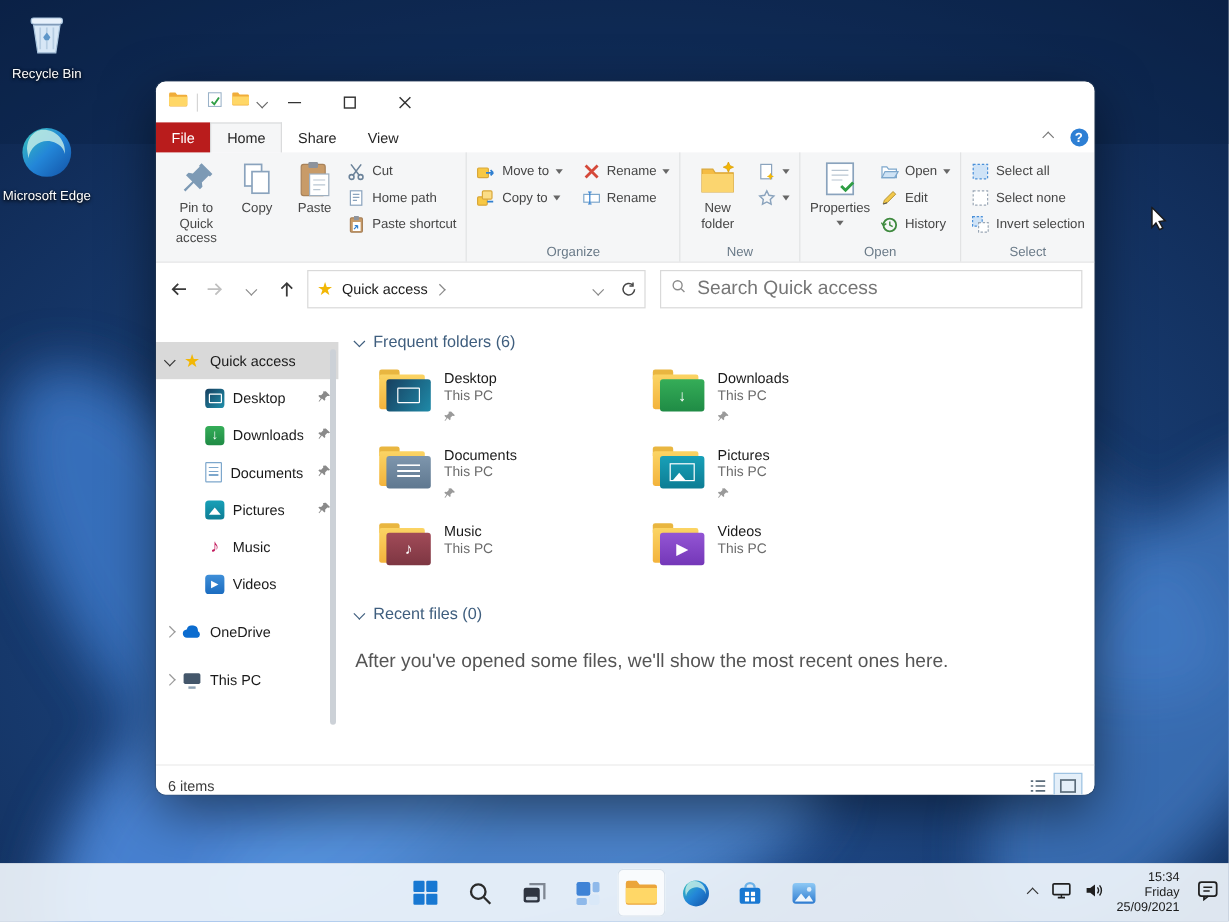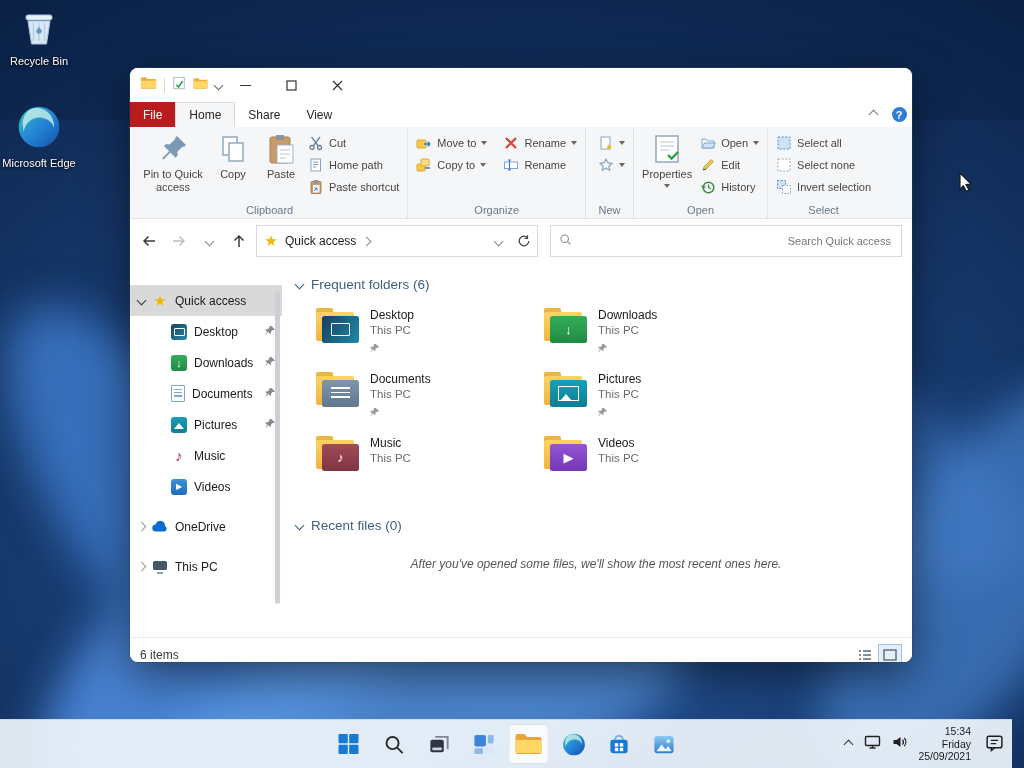--- a/index.html
+++ b/index.html
@@ -49,21 +49,21 @@
   .chv-r{transform:rotate(-45deg);}
   .chv-u{transform:rotate(-135deg);}
   
   .addr{height:44px;display:flex;align-items:center;background:#fff;padding:0 10px 0 4px;}
   .navbtn{width:30px;height:30px;display:flex;align-items:center;justify-content:center;}
   .abox{width:280px;height:30px;border:1px solid #d9d9d9;display:flex;align-items:center;margin-left:2px;}
   .abox .crumb{font-size:12px;color:#1a1a1a;margin:0 7px 0 6px;}
   .abox .fill{flex:1;}
   .abox .aseg{width:26px;height:28px;display:flex;align-items:center;justify-content:center;}
   .sbox{flex:1;height:30px;border:1px solid #d9d9d9;display:flex;align-items:center;margin-left:12px;padding:0 8px;gap:7px;}
-  .sbox input{border:none;outline:none;flex:1;font-size:11px;color:#333;font-family:inherit;background:transparent;text-align:right;}
+  .sbox input{border:none;outline:none;flex:1;font-size:16px;color:#333;font-family:inherit;background:transparent;}
   .sbox input::placeholder{color:#767676;}
   
   .wbody{display:flex;height:374px;background:#fff;}
   .sidebar{width:152px;position:relative;padding-top:22px;flex:0 0 152px;}
   .srow{height:31px;display:flex;align-items:center;padding:0 6px 0 8px;gap:7px;font-size:12px;color:#1a1a1a;white-space:nowrap;overflow:hidden;}
   .srow.sel{background:#d9d9d9;}
   .srow .slabel{overflow:hidden;text-overflow:clip;}
   .srow.child{padding-left:41px;}
   .srow .pin-r{margin-left:auto;flex:0 0 11px;}
   .srow.toplevel{margin-top:9px;}
@@ -103,28 +103,28 @@
   .pn-desktop{background:linear-gradient(120deg,#173f5f,#1f8aa8);}
   .pn-desktop i{width:17px;height:11px;border:1.6px solid #fff;border-radius:1px;display:block;}
   .pn-downloads{background:linear-gradient(#35ad58,#1f8b45);font-weight:bold;}
   .pn-documents{background:linear-gradient(#7e96ad,#5f7890);}
   .pn-documents i{width:19px;height:13px;display:block;background:repeating-linear-gradient(180deg,#fff 0 1.6px,transparent 1.6px 4.6px);}
   .pn-pictures{background:linear-gradient(#18a0b8,#0d7d94);position:relative;}
   .pn-pictures i{width:19px;height:13px;border:1.5px solid #fff;display:block;position:relative;overflow:hidden;}
   .pn-pictures i::after{content:"";position:absolute;left:1px;bottom:-1px;width:0;height:0;border-left:6px solid transparent;border-right:6px solid transparent;border-bottom:7px solid #fff;}
   .pn-music{background:linear-gradient(#a14b58,#7d3642);font-size:16px;font-weight:bold;}
   .pn-videos{background:linear-gradient(#9355d4,#7437b8);font-size:11px;}
-  .empty-txt{margin-top:24px;text-align:center;font-size:12px;color:#555;font-style:italic;}
+  .empty-txt{margin-top:24px;font-size:16px;color:#555;}
   
   .statusbar{height:26px;border-top:1px solid #ebebeb;display:flex;align-items:center;padding:4px 10px;font-size:12px;color:#3a3a3a;background:#fff;}
   .statusbar .sp{flex:1;}
   .vbtn{width:22px;height:20px;display:flex;align-items:center;justify-content:center;margin-left:2px;}
   .vbtn.on{border:1px solid #9fc3e2;background:#e4eff9;}
   
-  .taskbar{position:absolute;left:0;right:12px;bottom:0;height:48px;z-index:10;
+  .taskbar{position:absolute;left:0;right:0;bottom:0;height:48px;z-index:10;
            background:rgba(238,244,251,.93);border-top:1px solid rgba(120,140,160,.18);
            display:flex;align-items:center;}
   .tcenter{position:absolute;left:50%;transform:translateX(-50%);display:flex;gap:5px;align-items:center;}
   .tbtn{width:40px;height:40px;border-radius:5px;display:flex;align-items:center;justify-content:center;}
   .tbtn.active{background:rgba(255,255,255,.78);box-shadow:0 0 0 1px #d8e2ec inset;}
   .tray{position:absolute;right:8px;top:0;bottom:0;display:flex;align-items:center;gap:10px;}
   .clock{text-align:right;font-size:10.5px;line-height:12.5px;color:#1a1a1a;}
   .g{font-style:normal;}
   .cursor{position:absolute;left:956px;top:172px;z-index:50;pointer-events:none;}
 </style>
@@ -299,21 +299,20 @@
                   <rect x="3" y="2.5" width="10" height="12" rx="1" fill="#c89b68" stroke="#a8825a"></rect>
                   <rect x="6" y="1" width="4" height="3.5" fill="#8d939c"></rect>
                   <rect x="5" y="6" width="6.5" height="7.5" fill="#fff"></rect>
                   <path d="M6 12l3-3m0 0v2.4m0-2.4H6.6" stroke="#2f7fd0" fill="none"></path>
                 </svg>
               </span>
             <span>Paste shortcut</span>
           </div>
         </div>
       </div>
-      <div class="rlabel">Clipboard</div>
     </div>
 
     <div class="rgroup">
       <div class="rgc">
         <div class="rcol">
           <div class="rsmall">
             <span class="ri">
               <svg viewBox="0 0 16 16" width="16" height="16">
                   <rect x="1" y="5" width="9" height="8" rx="1" fill="#f7c844" stroke="#d9a73a"></rect>
                   <path d="M8 9h6m0 0-2.2-2.2M14 9l-2.2 2.2" stroke="#2f7fd0" stroke-width="1.5" fill="none"></path>
@@ -353,20 +352,30 @@
               </span>
             <span>Rename</span>
           </div>
         </div>
       </div>
       <div class="rlabel">Organize</div>
     </div>
 
     <div class="rgroup">
       <div class="rgc">
+        <div class="rbig">
+          <span class="rI">
+            <svg viewBox="0 0 32 32" width="32" height="32">
+                <path d="M3 8h9l2 3h15v16H3z" fill="#f5bc43" stroke="#d9a73a"></path>
+                <rect x="3" y="12" width="26" height="15" fill="#fbd56f"></rect>
+                <path d="M25 2l1.3 3 3 1.3-3 1.3-1.3 3-1.3-3-3-1.3 3-1.3z" fill="#f2b705" stroke="#d99a06" stroke-width=".6"></path>
+              </svg>
+            </span>
+          <span>New folder</span>
+        </div>
         <div class="rcol" style="margin-left:4px;">
           <div class="rsmall">
             <span class="ri">
               <svg viewBox="0 0 16 16" width="16" height="16">
                   <rect x="3" y="2" width="9" height="12" fill="#fff" stroke="#8aa3bd"></rect>
                   <path d="M11 9l.9 2.1L14 12l-2.1.9L11 15l-.9-2.1L8 12l2.1-.9z" fill="#f2b705"></path>
                 </svg>
               </span>
             <span class="dd"></span>
           </div>
@@ -682,21 +691,21 @@
                 <i class="g">▶</i>
               </span>
             </span>
           <span>
             <div class="tname">Videos</div>
             <div class="tloc">This PC</div>
           </span>
         </div>
       </div>
 
-      <div class="sect-h" style="margin-top:18px;">
+      <div class="sect-h" style="margin-top:4px;">
         <span class="chv chv-d" style="border-color:#3f5e7e;"></span>
         <span>Recent files (0)</span>
       </div>
       <div class="empty-txt">After you've opened some files, we'll show the most recent ones here.</div>
     </section>
   </div>
 
   <div class="statusbar">
     <span>6 items</span>
     <span class="sp"></span>

